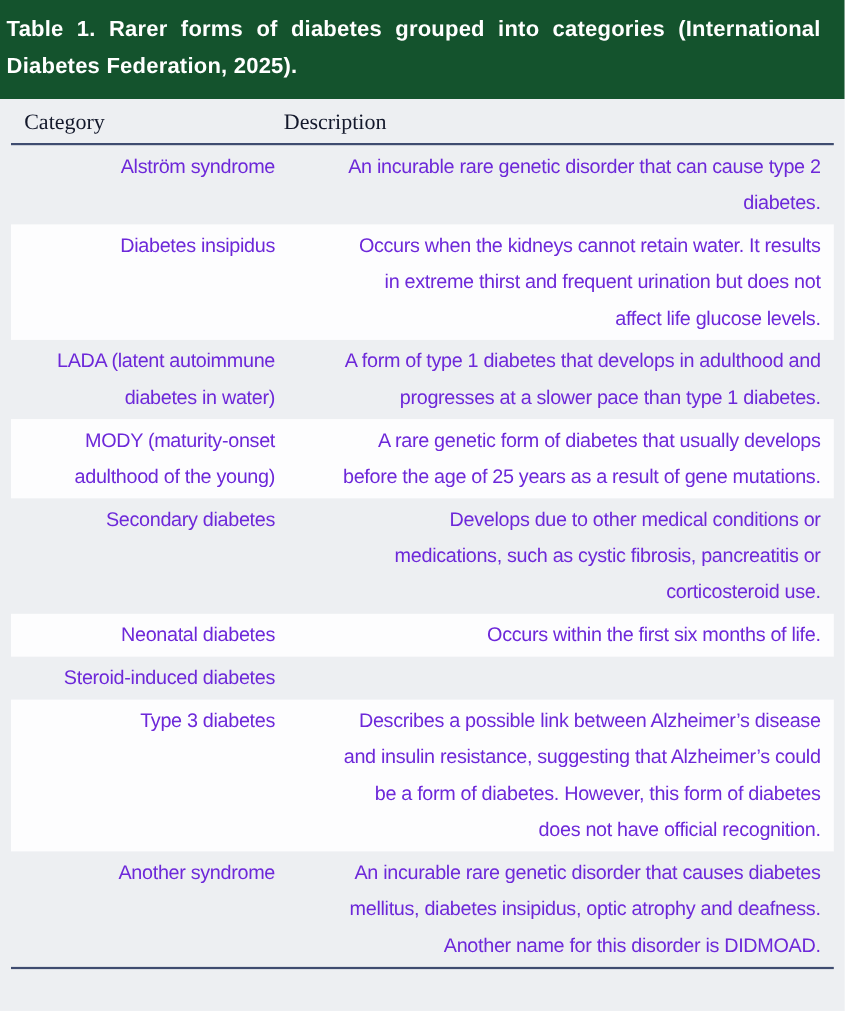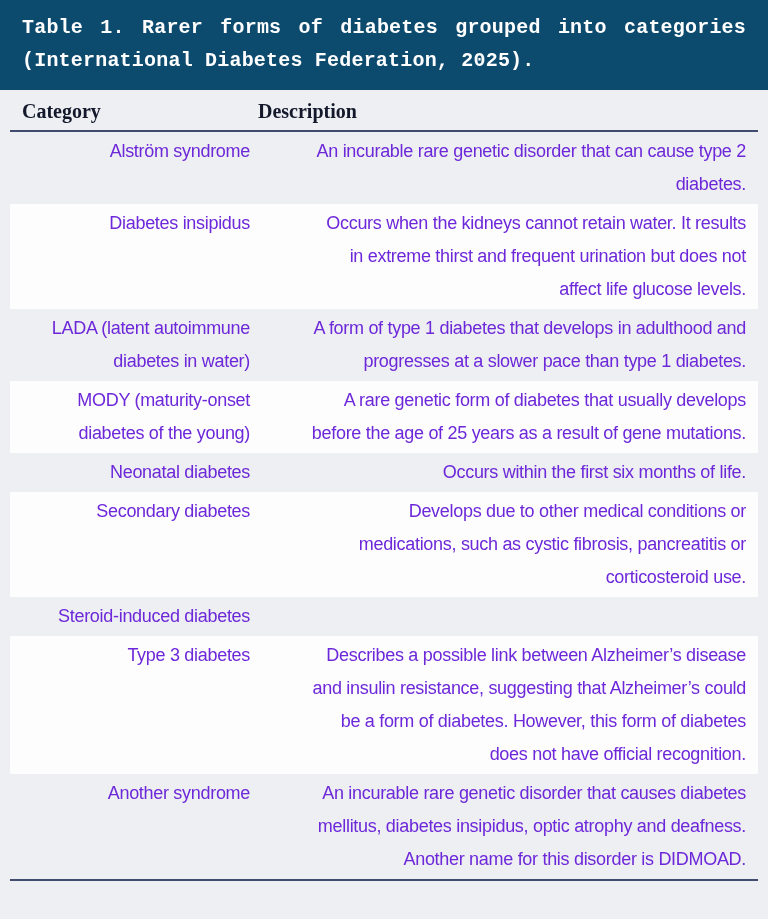--- a/index.html
+++ b/index.html
@@ -6,39 +6,39 @@
   .page {
     width: 768px;
     height: 919px;
     background: #edeff2;
     overflow: hidden;
     position: relative;
     font-family: "Liberation Sans", sans-serif;
   }
   
   .title-bar {
-    background: #0c4a6e;
+    background: #14532d;
     color: #ffffff;
-    padding: 11px 22px 13px 22px;
-    font-family: Liberation Mono, monospace;
+    padding: 11px 22px 13px 6px;
+    font-family: Liberation Sans, sans-serif;
     font-weight: bold;
     font-size: 20px;
     line-height: 33px;
     text-align: justify;
     letter-spacing: 0.2px;
   }
   
   .col-head {
     display: grid;
     grid-template-columns: 236px 1fr;
     margin: 0 10px;
     padding: 10px 12px 7px 12px;
     border-bottom: 2.5px solid #3f4c70;
     font-family: "Liberation Serif", serif;
-    font-weight: bold;
+    font-weight: normal;
     font-size: 20px;
     color: #13182b;
   }
   
   .tbl-body { }
   .row {
     display: grid;
     grid-template-columns: 236px 1fr;
     margin: 0 10px;
     padding: 3px 12px;
@@ -89,35 +89,35 @@
 
     <div class="row">
       <div class="cell cat">LADA (latent autoimmune
 diabetes in water)</div>
       <div class="cell">A form of type 1 diabetes that develops in adulthood and
 progresses at a slower pace than type 1 diabetes.</div>
     </div>
 
     <div class="row">
       <div class="cell cat">MODY (maturity-onset
-diabetes of the young)</div>
+adulthood of the young)</div>
       <div class="cell">A rare genetic form of diabetes that usually develops
 before the age of 25 years as a result of gene mutations.</div>
-    </div>
-
-    <div class="row">
-      <div class="cell cat">Neonatal diabetes</div>
-      <div class="cell">Occurs within the first six months of life.</div>
     </div>
 
     <div class="row">
       <div class="cell cat">Secondary diabetes</div>
       <div class="cell">Develops due to other medical conditions or
 medications, such as cystic fibrosis, pancreatitis or
 corticosteroid use.</div>
+    </div>
+
+    <div class="row">
+      <div class="cell cat">Neonatal diabetes</div>
+      <div class="cell">Occurs within the first six months of life.</div>
     </div>
 
     <div class="row">
       <div class="cell cat">Steroid-induced diabetes</div>
     </div>
 
     <div class="row">
       <div class="cell cat">Type 3 diabetes</div>
       <div class="cell">Describes a possible link between Alzheimer’s disease
 and insulin resistance, suggesting that Alzheimer’s could

